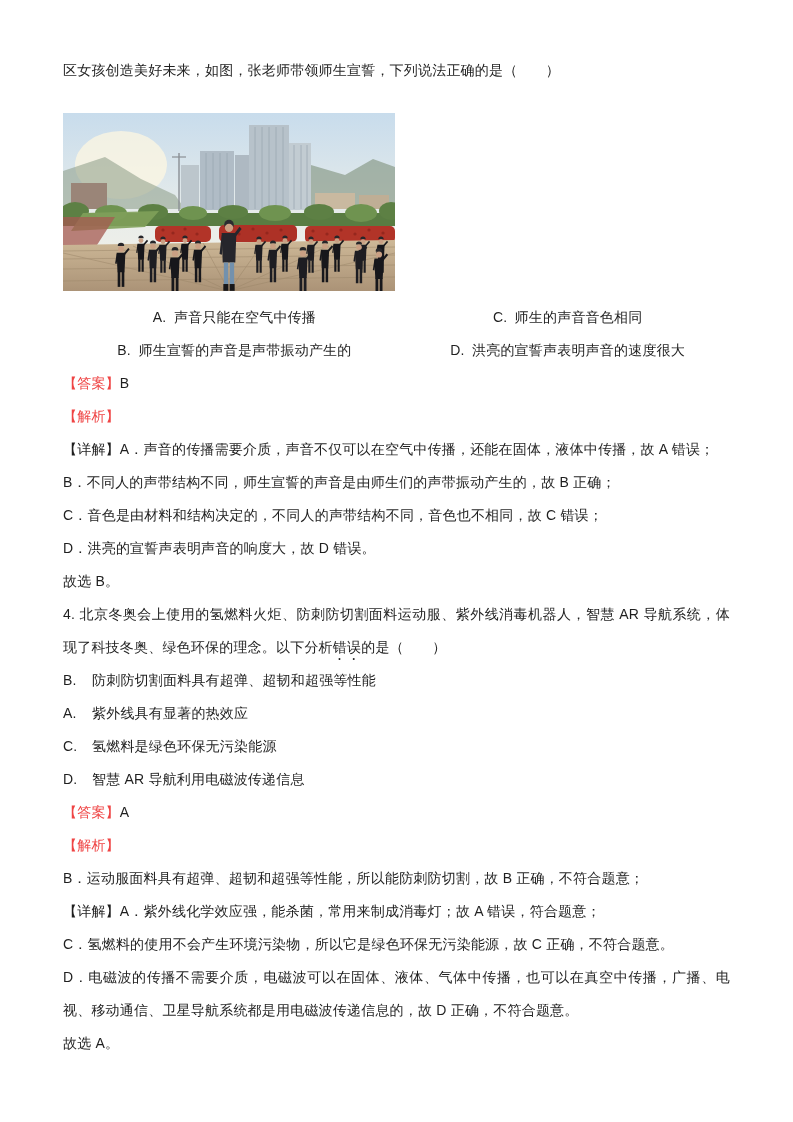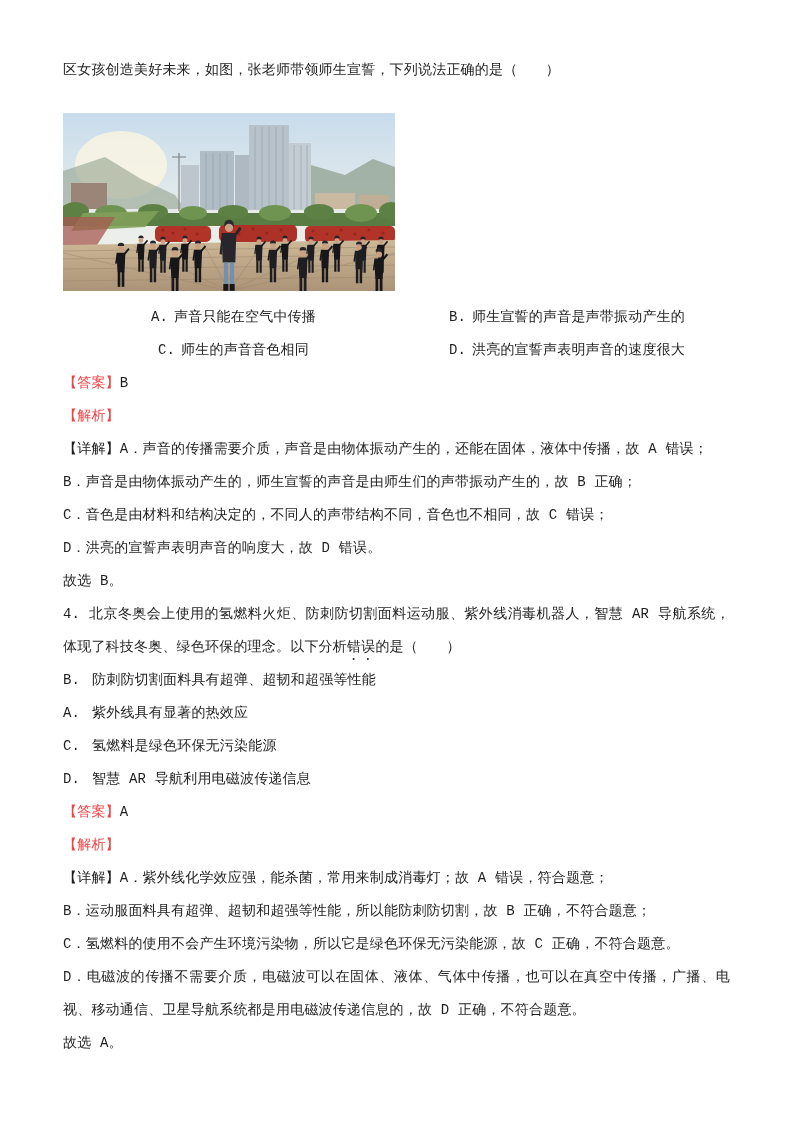--- a/index.html
+++ b/index.html
@@ -2,21 +2,21 @@
 <html><head>
 <meta charset="utf-8">
 <style>
   html,body{margin:0;padding:0;background:#ffffff;}
   .page{
     position:relative;
     width:793px;height:1122px;
     box-sizing:border-box;
     padding:54px 63px 0 63px;
     background:#ffffff;
-    font-family:Liberation Mono, monospace;
+    font-family:Liberation Sans, sans-serif;
     color:#1f1f1f;
     font-size:14px;
     letter-spacing:0.2px;
   }
   p{margin:0;line-height:33px;}
   .just{text-align:justify;text-justify:inter-character;}
   .blue{color:#ef4444;}
   .opt-label{display:inline-block;width:29px;}
   .opt-grid{display:grid;grid-template-columns:335px 1fr;margin-top:10px;text-align:center;}
   .photo{
@@ -181,41 +181,41 @@
         <use href="#fig" transform="translate(112,168) scale(1)"></use>
         <use href="#fig" transform="translate(240,168) scale(1)" fill="#1d1d22"></use>
         <use href="#fig" transform="translate(316,169) scale(1)"></use>
         <use href="#woman" transform="translate(166,160) scale(1.05)"></use>
       </g>
     </svg>
   </div>
 
   <div class="opt-grid">
     <p><span class="opt-label">A.</span><span>声音只能在空气中传播</span></p>
+    <p><span class="opt-label">C.</span><span>师生的声音音色相同</span></p>
     <p><span class="opt-label">B.</span><span>师生宣誓的声音是声带振动产生的</span></p>
-    <p><span class="opt-label">C.</span><span>师生的声音音色相同</span></p>
     <p><span class="opt-label">D.</span><span>洪亮的宣誓声表明声音的速度很大</span></p>
   </div>
 
   <p><span class="blue">【答案】</span><span>B</span></p>
   <p><span class="blue">【解析】</span></p>
-  <p class="just"><span>【详解】</span><span>A．声音的传播需要介质，声音是由物体振动产生的，还能在固体，液体中传播，故 A 错误；</span></p>
-  <p class="just">B．声音是由物体振动产生的，师生宣誓的声音是由师生们的声带振动产生的，故 B 正确；</p>
+  <p class="just"><span>【详解】</span><span>A．声音的传播需要介质，声音不仅可以在空气中传播，还能在固体，液体中传播，故 A 错误；</span></p>
+  <p class="just">B．不同人的声带结构不同，师生宣誓的声音是由师生们的声带振动产生的，故 B 正确；</p>
   <p class="just">C．音色是由材料和结构决定的，不同人的声带结构不同，音色也不相同，故 C 错误；</p>
   <p class="just">D．洪亮的宣誓声表明声音的响度大，故 D 错误。</p>
   <p>故选 B。</p>
 
   <p class="just"><span>4. 北京冬奥会上使用的氢燃料火炬、防刺防切割面料运动服、紫外线消毒机器人，智慧 AR 导航系统，体现了科技冬奥、绿色环保的理念。以下分析</span><span class="emph">错误</span><span>的是（　　）</span></p>
 
   <p><span class="opt-label">B.</span><span>防刺防切割面料具有超弹、超韧和超强等性能</span></p>
   <p><span class="opt-label">A.</span><span>紫外线具有显著的热效应</span></p>
   <p><span class="opt-label">C.</span><span>氢燃料是绿色环保无污染能源</span></p>
   <p><span class="opt-label">D.</span><span>智慧 AR 导航利用电磁波传递信息</span></p>
 
   <p><span class="blue">【答案】</span><span>A</span></p>
   <p><span class="blue">【解析】</span></p>
+  <p class="just">B．运动服面料具有超弹、超韧和超强等性能，所以能防刺防切割，故 B 正确，不符合题意；</p>
   <p class="just"><span>【详解】</span><span>A．紫外线化学效应强，能杀菌，常用来制成消毒灯；故 A 错误，符合题意；</span></p>
-  <p class="just">B．运动服面料具有超弹、超韧和超强等性能，所以能防刺防切割，故 B 正确，不符合题意；</p>
   <p class="just">C．氢燃料的使用不会产生环境污染物，所以它是绿色环保无污染能源，故 C 正确，不符合题意。</p>
   <p class="just">D．电磁波的传播不需要介质，电磁波可以在固体、液体、气体中传播，也可以在真空中传播，广播、电视、移动通信、卫星导航系统都是用电磁波传递信息的，故 D 正确，不符合题意。</p>
   <p>故选 A。</p>
 
 </div>
 
 </body></html>

